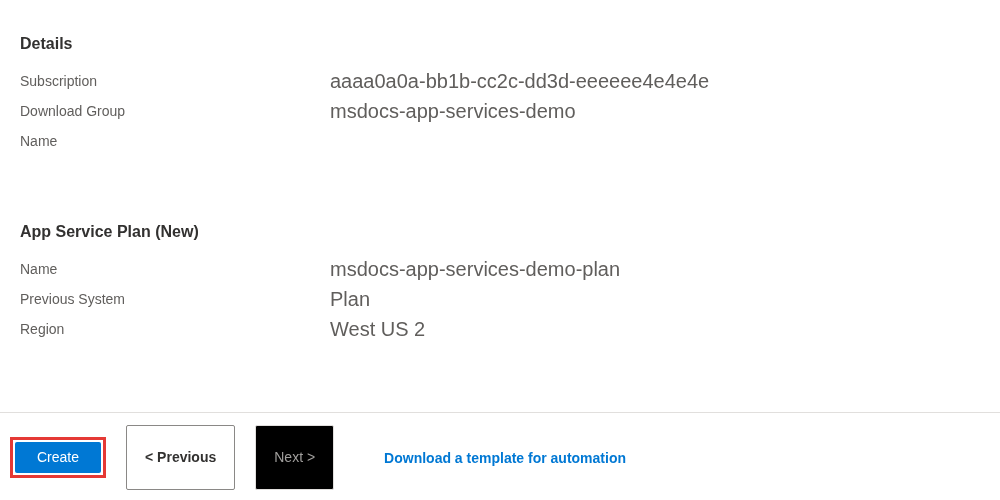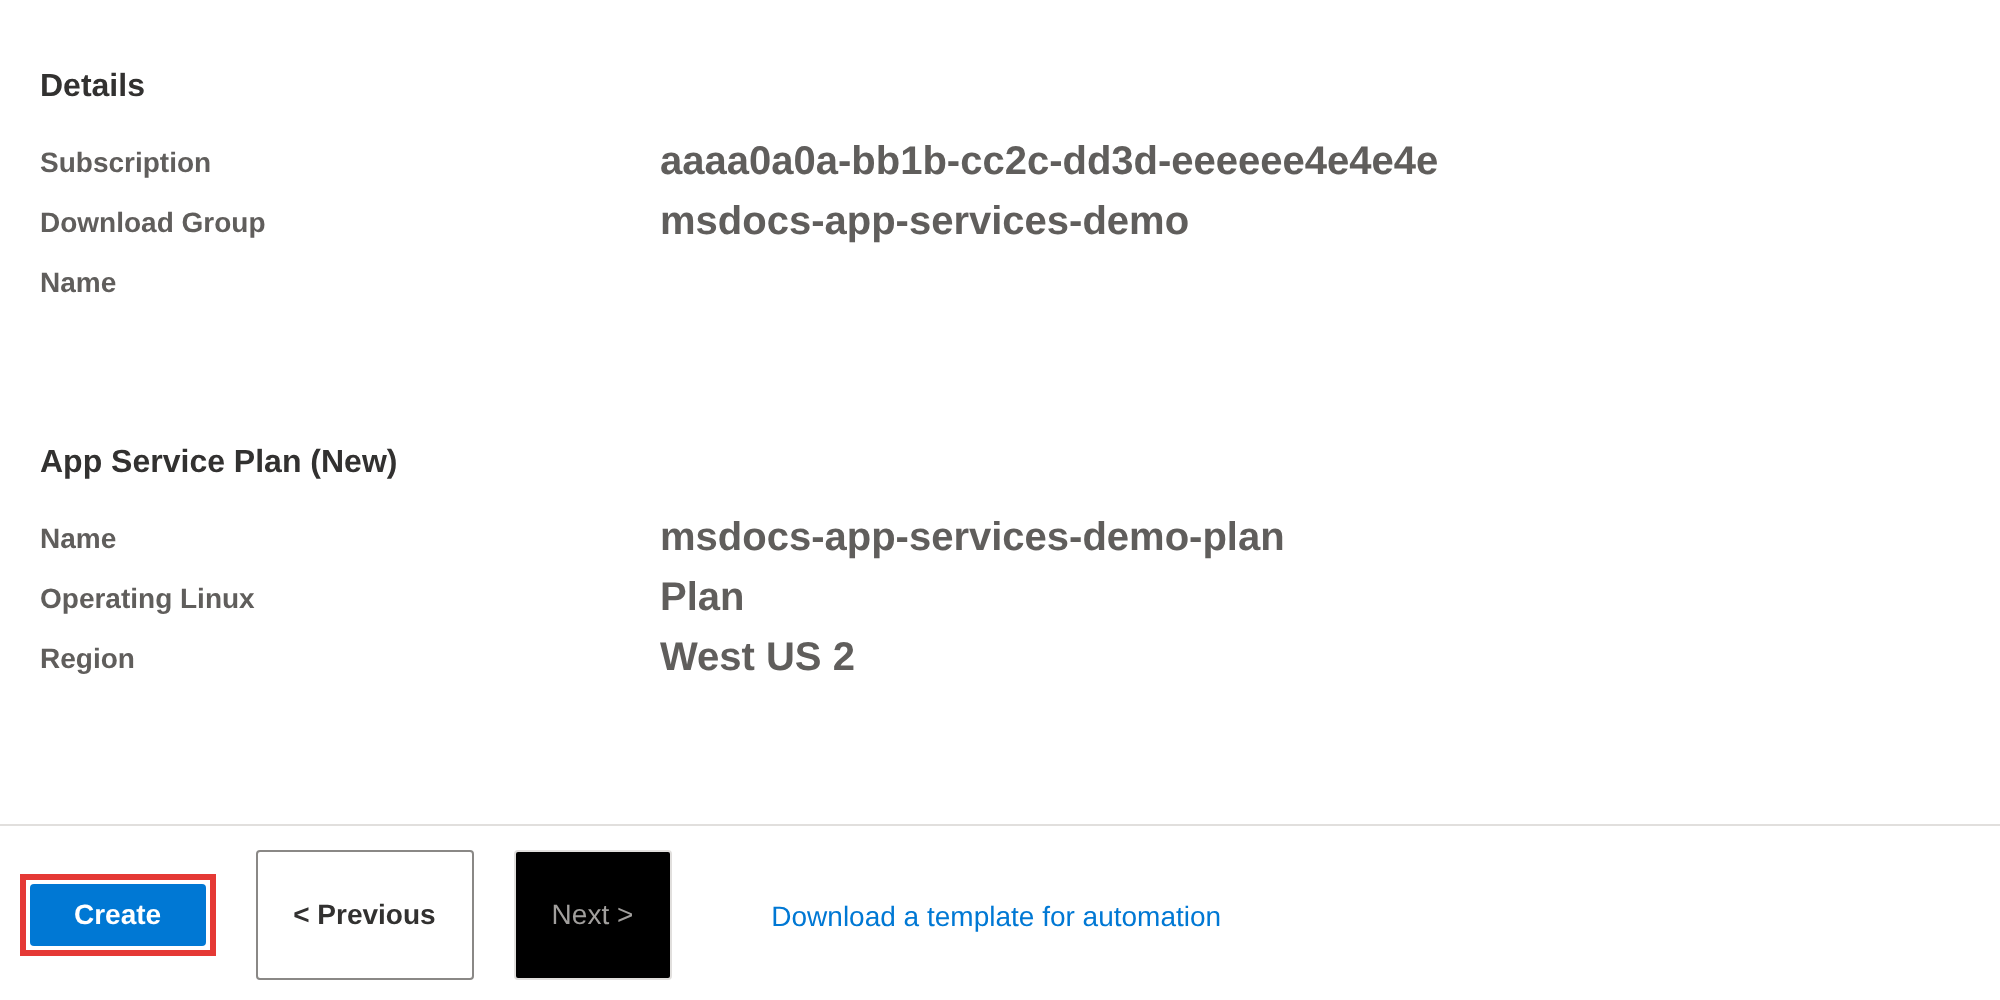--- a/index.html
+++ b/index.html
@@ -22,21 +22,20 @@
     .section-heading {
       font-size: 16px;
       font-weight: 600;
       color: #323130;
       margin-bottom: 18px;
     }
     .row {
       display: flex;
       margin-bottom: 10px;
       line-height: 20px;
-      font-weight: bold;
     }
     .label {
       width: 310px;
       color: #605e5c;
       font-size: 14px;
     }
     .value {
       color: #605e5c;
       font-size: 20px;
     }
@@ -64,41 +63,42 @@
     }
     .btn-primary-wrap {
       border: 3px solid #e53935;
       padding: 2px;
       display: inline-block;
     }
     .btn-primary {
       background: #0078d4;
       color: #ffffff;
       border: none;
-      font-weight: 700;
+      font-weight: 400;
       padding: 7px 22px;
     }
     .btn-secondary {
       background: #ffffff;
       color: #323130;
       border: 1px solid #8a8886;
       font-weight: 600;
     }
     .btn-disabled {
       background: #000000;
       color: #a19f9d;
       border: 1px solid #e1dfdd;
       cursor: not-allowed;
     }
     .link {
       color: #0078d4;
       text-decoration: none;
       font-size: 14px;
       margin-left: 30px;
       cursor: pointer;
+      font-weight: bold;
     }
   </style>
 </head>
 <body>
 
 <div class="content">
   <h3 class="section-heading">Details</h3>
 
   <div class="row">
     <div class="label">Subscription</div>
@@ -114,21 +114,21 @@
 
   <div class="section-gap"></div>
 
   <h3 class="section-heading">App Service Plan (New)</h3>
 
   <div class="row">
     <div class="label">Name</div>
     <div class="value">msdocs-app-services-demo-plan</div>
   </div>
   <div class="row">
-    <div class="label">Operating Linux</div>
+    <div class="label">Previous System</div>
     <div class="value">Plan</div>
   </div>
   <div class="row">
     <div class="label">Region</div>
     <div class="value">West US 2</div>
   </div>
 </div>
 
 <div class="footer">
   <span class="btn-primary-wrap">

